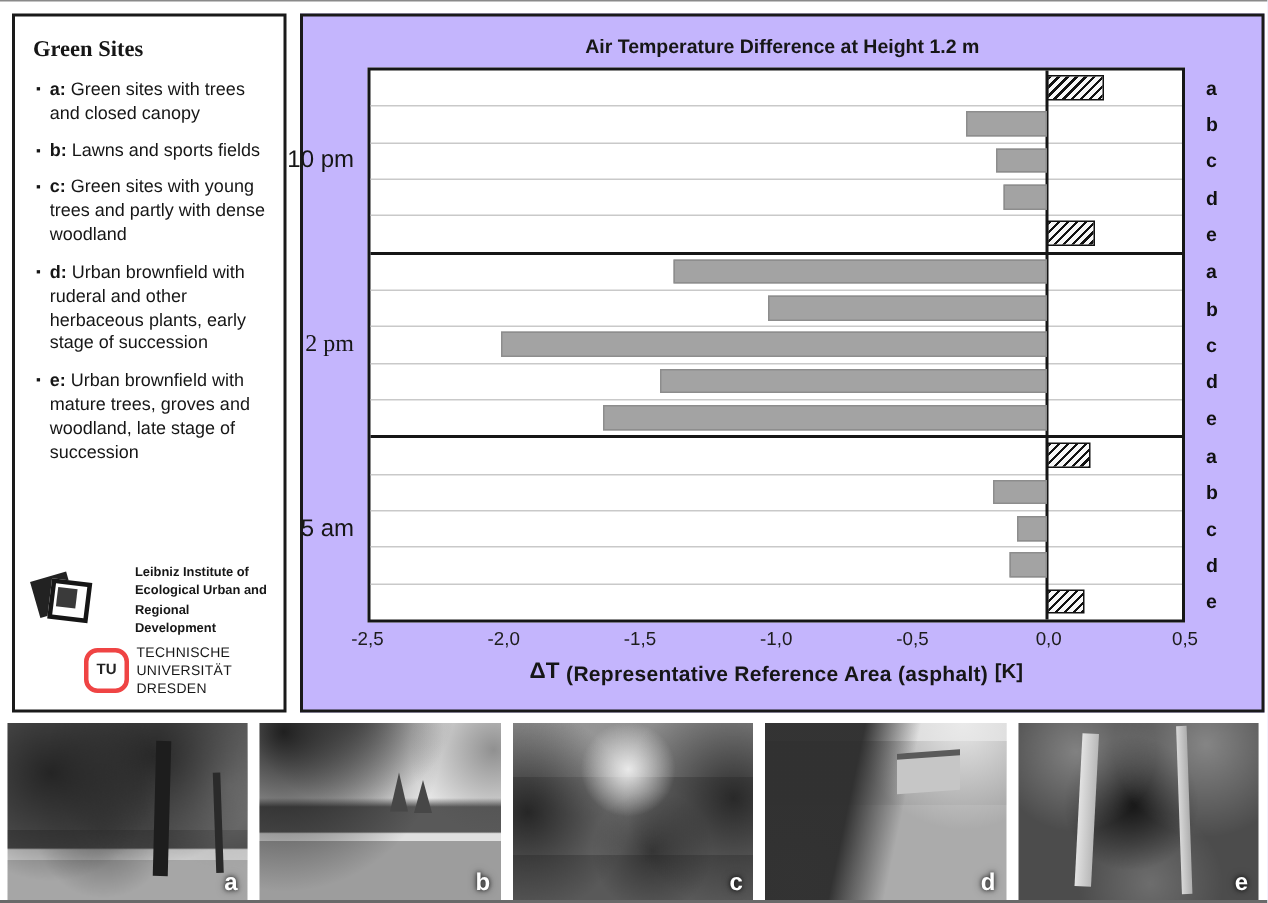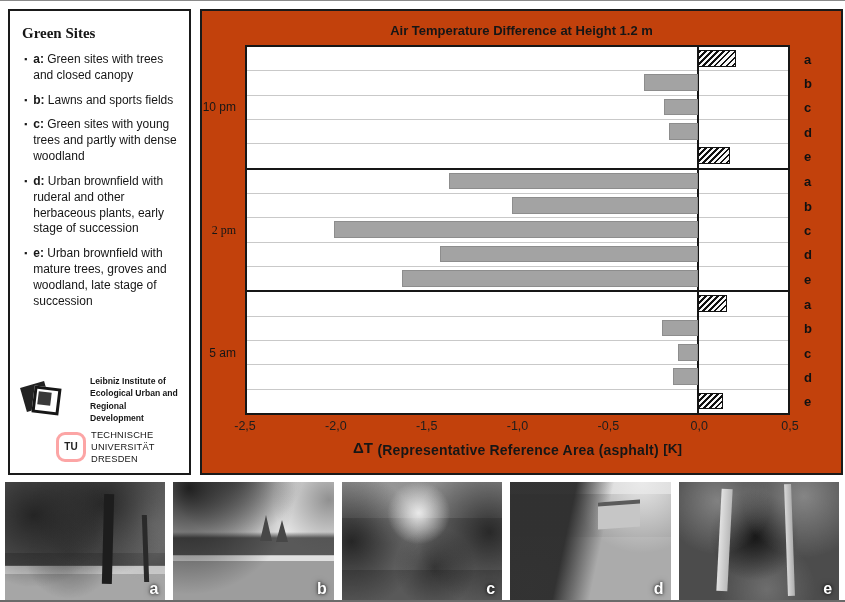--- a/index.html
+++ b/index.html
@@ -17,43 +17,43 @@
   .lg-item .bullet{font-size:9px;margin:2px 6px 0 0;flex:0 0 auto;}
   .lg-text b{font-weight:700;}
   .logos{margin-top:auto;}
   .logo-row{display:flex;align-items:center;gap:24px;}
   .lz-mark{position:relative;width:44px;height:42px;flex:0 0 auto;}
   .lz-sq1{position:absolute;left:1px;top:5px;width:25px;height:25px;background:#222;transform:rotate(-16deg);}
   .lz-sq2{position:absolute;left:11px;top:8px;width:21px;height:21px;background:#fff;border:3px solid #161616;transform:rotate(7deg);}
   .lz-sq3{position:absolute;left:16px;top:13px;width:13px;height:13px;background:#3a3a3a;transform:rotate(7deg);}
   .lz-text{font-size:8.6px;font-weight:700;line-height:1.45;width:108px;}
   .tu-row{margin-left:34px;margin-top:4px;gap:5px;}
-  .tu-mark{width:24px;height:24px;border:3px solid #fca5a5;border-radius:9px;display:flex;
+  .tu-mark{width:24px;height:24px;border:3px solid #ef4444;border-radius:9px;display:flex;
            align-items:center;justify-content:center;font-size:10px;font-weight:800;flex:0 0 auto;color:#222;}
   .tu-text{font-size:9.3px;font-weight:400;line-height:1.3;width:84px;letter-spacing:.2px;}
 
   
   .chart-panel{position:absolute;left:200px;top:8px;width:643px;height:466px;
-       border:2px solid #1a1a1a;box-sizing:border-box;background:#c2410c;}
+       border:2px solid #1a1a1a;box-sizing:border-box;background:#c4b5fd;}
   .chart-title{position:absolute;left:0;top:12px;width:100%;text-align:center;
        font-size:13px;font-weight:700;}
   .plot-area{position:absolute;left:43px;top:34px;width:545px;height:370px;
        border:2px solid #161616;box-sizing:border-box;display:flex;flex-direction:column;background:#fff;}
   .prow{position:relative;flex:1;border-bottom:1px solid #c9c9c9;}
   .prow.group-end{border-bottom:2px solid #161616;}
   .prow.last{border-bottom:none;}
   .bar{position:absolute;top:13%;height:72%;box-sizing:border-box;z-index:2;}
   .bar.solid{background:#a3a3a3;border:1px solid #8d8d8d;}
   .bar.hatched{background:repeating-linear-gradient(135deg,#111 0,#111 1.6px,#f7f7f7 1.6px,#f7f7f7 4.2px);
        border:1px solid #111;}
   .cat-letter{position:absolute;left:calc(100% + 16px);top:50%;transform:translateY(-50%);
        font-size:13px;font-weight:700;color:#111;z-index:3;}
   .zero-line{position:absolute;top:0;bottom:0;width:2px;margin-left:-1px;background:#161616;z-index:1;}
   .group-labels{position:absolute;left:0;top:34px;width:38px;height:370px;}
-  .group-label{position:absolute;right:4px;transform:translateY(-50%);font-size:12px;color:#161616;white-space:nowrap;}
+  .group-label{position:absolute;right:4px;transform:translateY(-50%);font-size:16px;color:#161616;white-space:nowrap;}
   .x-ticks{position:absolute;left:43px;top:408px;width:545px;height:16px;}
   .x-tick{position:absolute;transform:translateX(-50%);font-size:12.5px;color:#1d1d1d;}
   .x-axis-label{position:absolute;left:43px;top:428px;width:545px;text-align:center;}
   .x-axis-label .dt{font-size:15px;font-weight:700;}
   .x-axis-label .sub{font-size:14px;font-weight:700;vertical-align:-2px;letter-spacing:.2px;}
   .x-axis-label .unit{font-size:13.5px;font-weight:700;}
 
   
   .photo-strip{position:absolute;left:5px;top:481px;width:834px;height:119px;display:flex;gap:8px;}
   .photo{position:relative;flex:1;overflow:hidden;background:#8a8a8a;}

